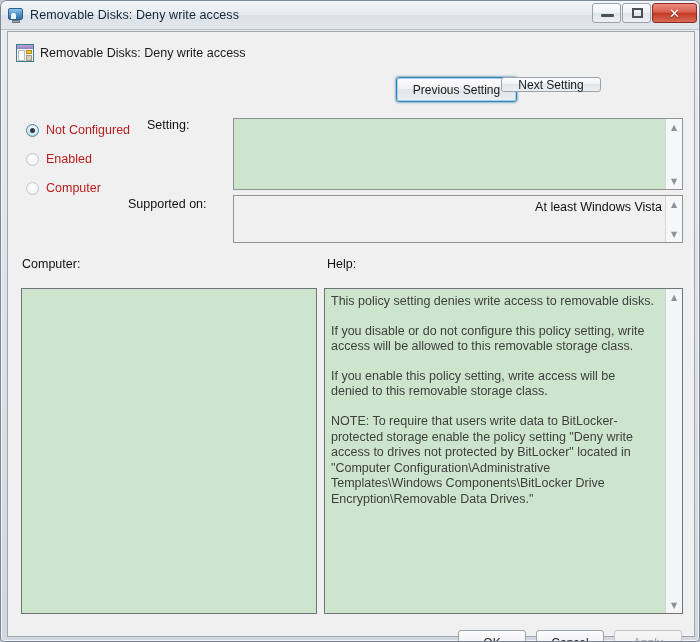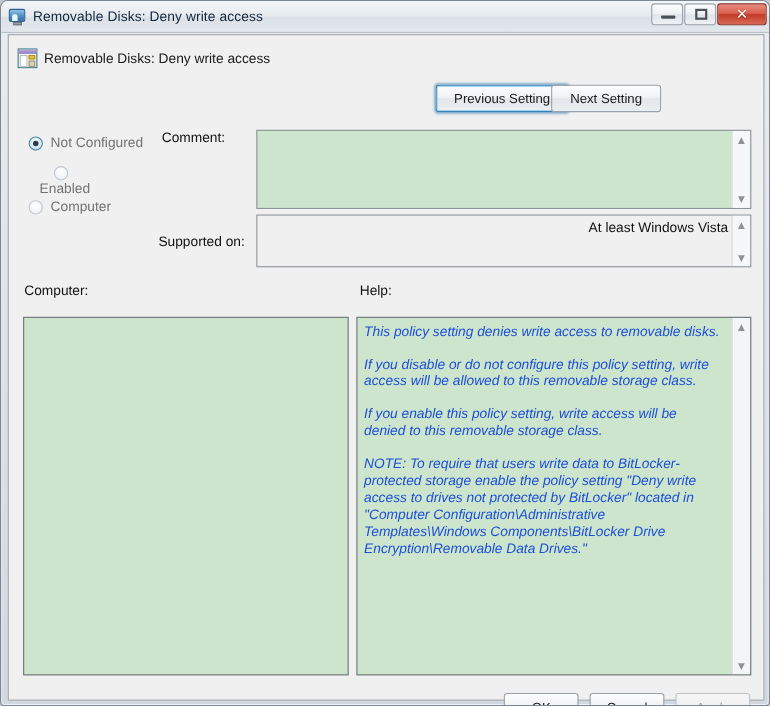--- a/index.html
+++ b/index.html
@@ -149,21 +149,21 @@
     border: 1px solid #3c7fb1;
     box-shadow: 0 0 0 1px #9fd3f3 inset, 0 0 2px 1px rgba(60,127,177,.55);
   }
   .btn.disabled {
     color: #a0a0a0;
     border-color: #c2c6ca;
     background: linear-gradient(180deg,#f6f6f7 0%, #f0f0f1 50%, #eaeaec 100%);
   }
 
   .btn-prev { position: absolute; left: 388px; top: 45px; width: 121px; height: 25px; }
-  .btn-next { position: absolute; left: 493px; top: 45px; width: 100px; height: 25px; }
+  .btn-next { position: absolute; left: 493px; top: 45px; width: 100px; height: 15px; }
 
   
   .radio-row {
     position: absolute;
     display: flex;
     align-items: center;
     height: 16px;
   }
   .radio {
     width: 13px; height: 13px;
@@ -180,35 +180,35 @@
     background: radial-gradient(circle at 50% 38%, #ffffff 0%, #dbe9f2 55%, #93bdd6 100%);
   }
   .radio.checked::after {
     content: "";
     position: absolute;
     left: 3px; top: 3px;
     width: 5px; height: 5px;
     border-radius: 50%;
     background: #2b3a44;
   }
-  .radio-label { font-size: 12.5px; color: #737373; white-space: nowrap; }
+  .radio-label { font-size: 12.5px; color: #b91c1c; white-space: nowrap; }
 
   .r1 { left: 18px; top: 90px; }
-  .r2 { left: 28px; top: 119px; flex-direction: column; }
+  .r2 { left: 18px; top: 119px; }
   .r3 { left: 18px; top: 148px; }
 
   
   .lbl {
     position: absolute;
     font-size: 12.5px;
     color: #111;
     white-space: nowrap;
   }
   .lbl-comment   { left: 139px; top: 86px; }
-  .lbl-supported { left: 136px; top: 165px; margin-top: 16px; }
+  .lbl-supported { left: 120px; top: 165px; }
   .lbl-options   { left: 14px;  top: 225px; }
   .lbl-help      { left: 319px; top: 225px; }
 
   
   .field {
     position: absolute;
     box-sizing: border-box;
     border: 1px solid #8e9399;
     background: #cce5cc;
     overflow: hidden;
@@ -256,22 +256,21 @@
   }
   .p-options { left: 13px;  top: 256px; width: 296px; height: 326px; }
   .p-help    { left: 316px; top: 256px; width: 359px; height: 326px; }
 
   .help-body {
     position: absolute;
     left: 6px; top: 5px;
     width: 325px;
     font-size: 12.5px;
     line-height: 15.6px;
-    color: #1d4ed8;
-    font-style: italic;
+    color: #404040;
   }
   .help-body p { margin: 0 0 14px 0; }
   .help-body p:last-child { margin-bottom: 16px; }
 
   .panel .vscroll {
     background: #f4f5f6;
     border-left: 1px solid #cfd3d7;
   }
 
   
@@ -384,21 +383,21 @@
     </div>
     <div class="radio-row r2">
       <div class="radio"></div>
       <div class="radio-label">Enabled</div>
     </div>
     <div class="radio-row r3">
       <div class="radio"></div>
       <div class="radio-label">Computer</div>
     </div>
 
-    <div class="lbl lbl-comment">Comment:</div>
+    <div class="lbl lbl-comment">Setting:</div>
     <div class="field f-comment">
       <div class="field-text"></div>
       <div class="vscroll">
         <div class="arrow up">▲</div>
         <div class="arrow down">▼</div>
       </div>
     </div>
 
     <div class="lbl lbl-supported">Supported on:</div>
     <div class="field f-supported plain">

